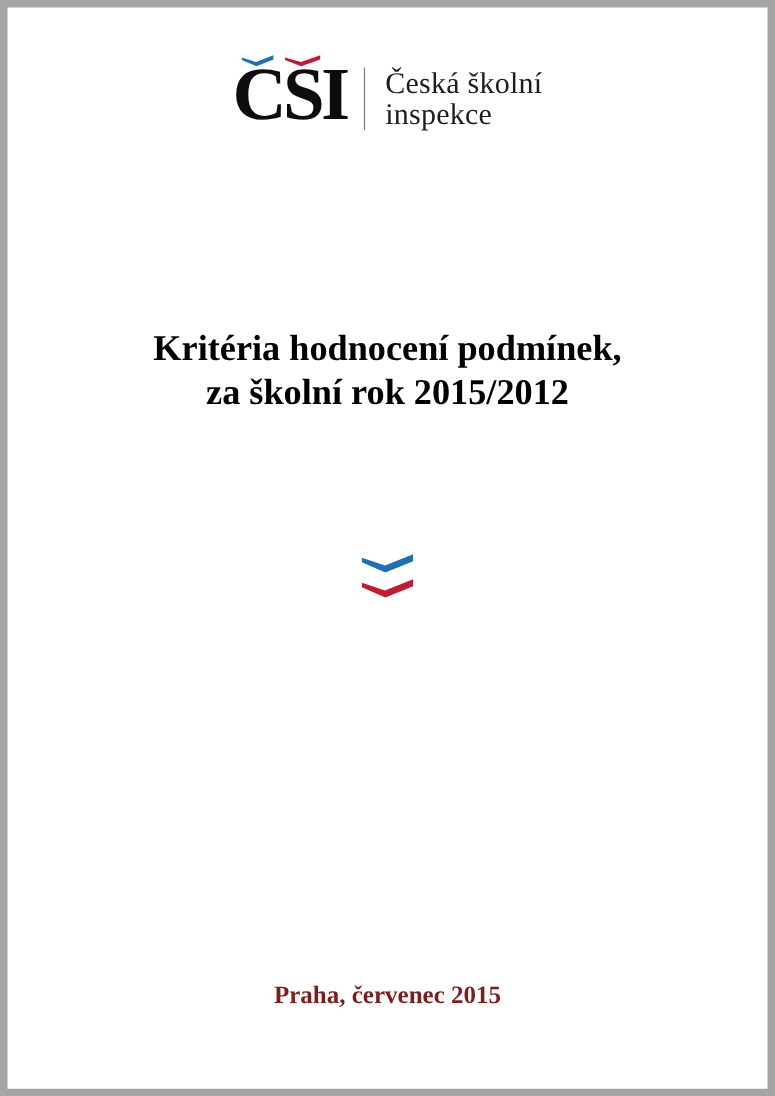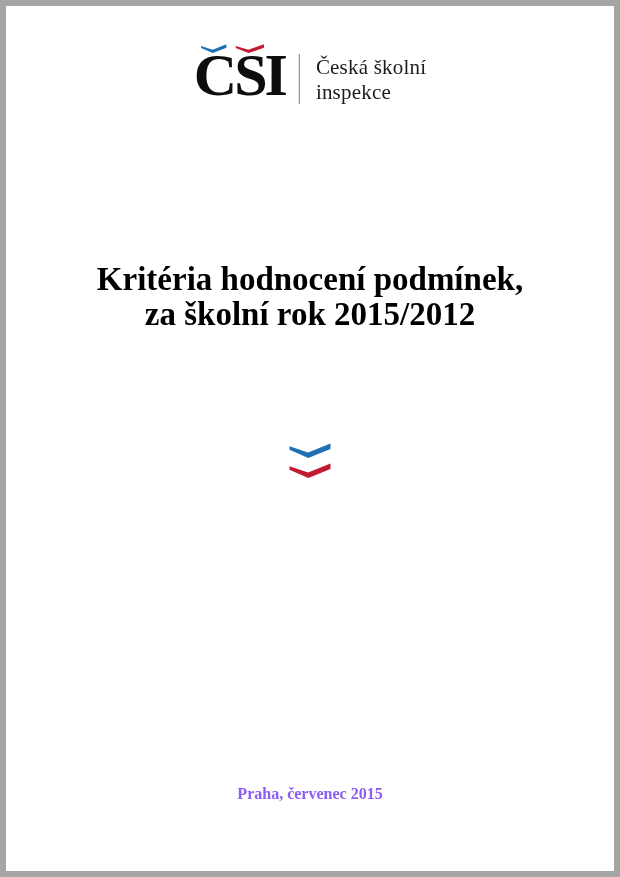--- a/index.html
+++ b/index.html
@@ -44,35 +44,35 @@
     display: block;
   }
   .logo-divider {
     width: 1px; height: 50px;
     background: #7d7d7d;
     margin: 12px 16px 0 14px;
     flex: 0 0 auto;
   }
   .logo-name {
     margin-top: 13px;
-    font-size: 21px;
+    font-size: 24px;
     line-height: 25px;
     color: #1c1c1c;
     letter-spacing: 0.2px;
   }
   .logo-name-line { display: block; }
 
   
   .title {
     position: absolute;
     top: 256px; left: 0;
     width: 100%;
     text-align: center;
     font-weight: bold;
-    font-size: 33px;
+    font-size: 29px;
     line-height: 35px;
     color: #000000;
   }
   .title-line { display: block; }
 
   
   .center-marks {
     position: absolute;
     top: 437px; left: 50%;
     transform: translateX(-50%);
@@ -83,22 +83,22 @@
   .center-marks svg { display: block; }
   .center-marks .mark-red { margin-top: 5px; }
 
   
   .footer {
     position: absolute;
     top: 779px; left: 0;
     width: 100%;
     text-align: center;
     font-weight: bold;
-    font-size: 16px;
-    color: #8b5cf6;
+    font-size: 20px;
+    color: #7f1d1d;
   }
 </style>
 </head>
 <body>
 
 <div class="frame">
 
   <header class="logo">
     <div class="logo-acronym">
       <span class="letter">

